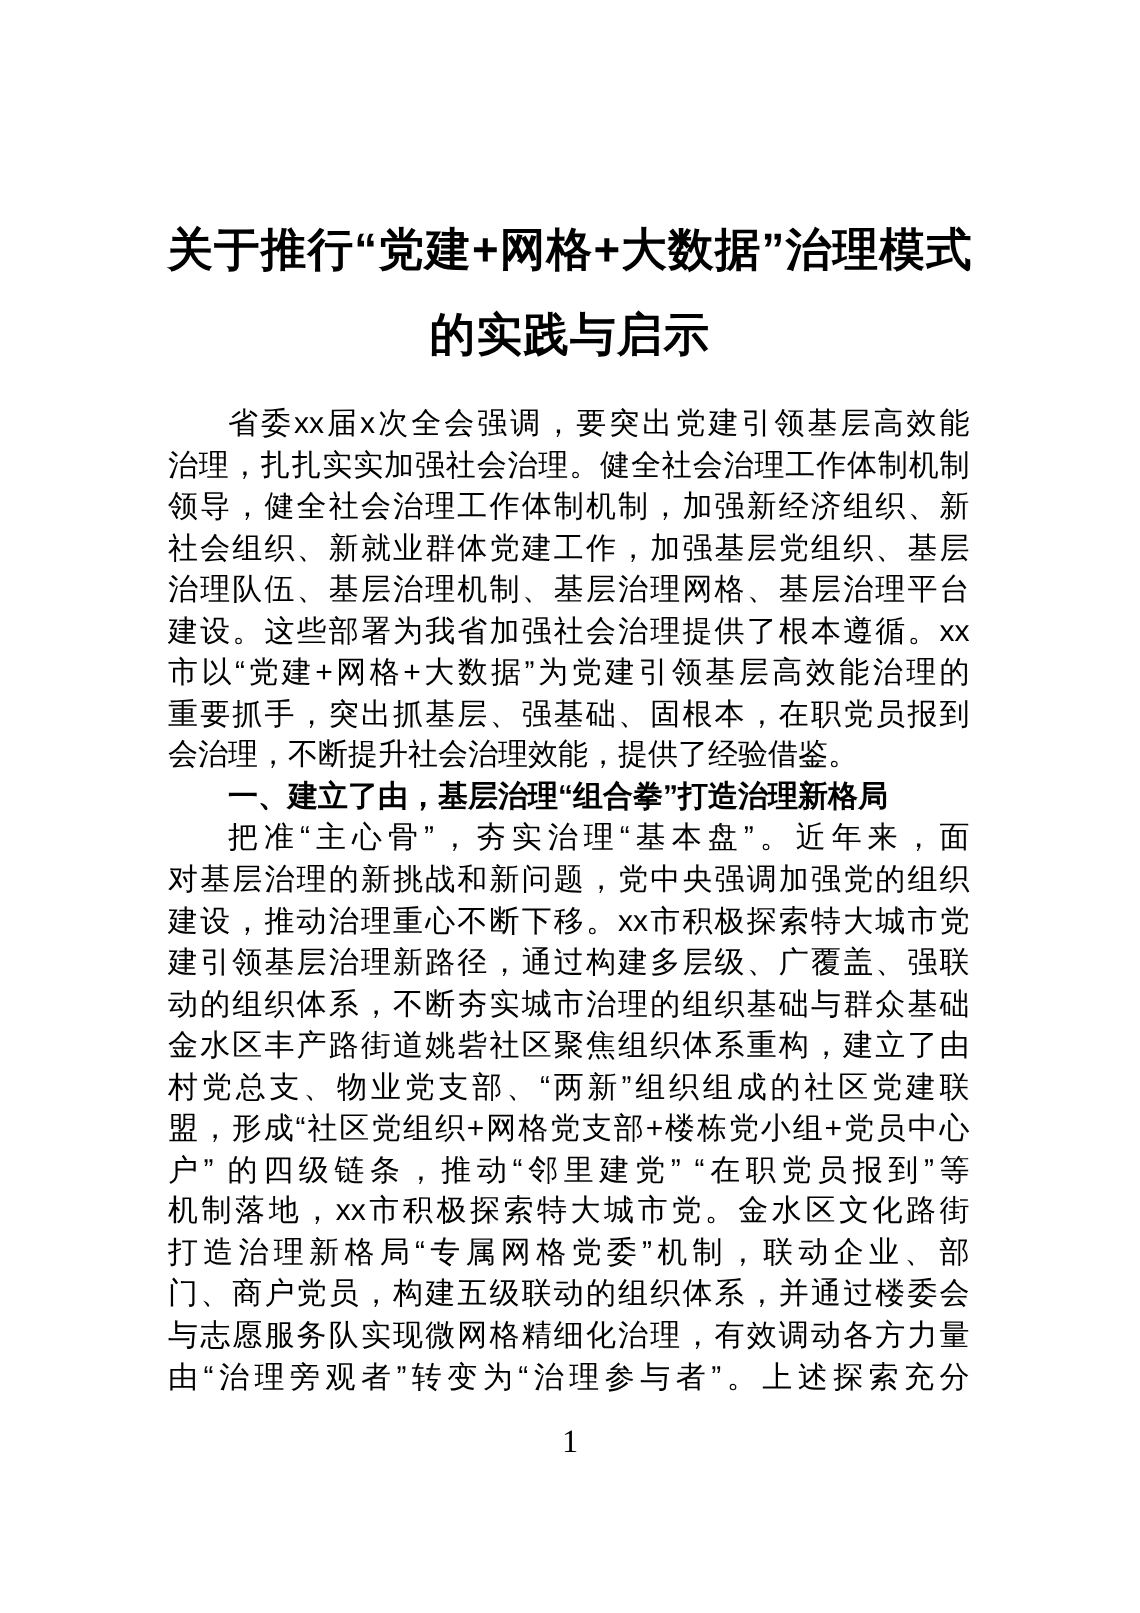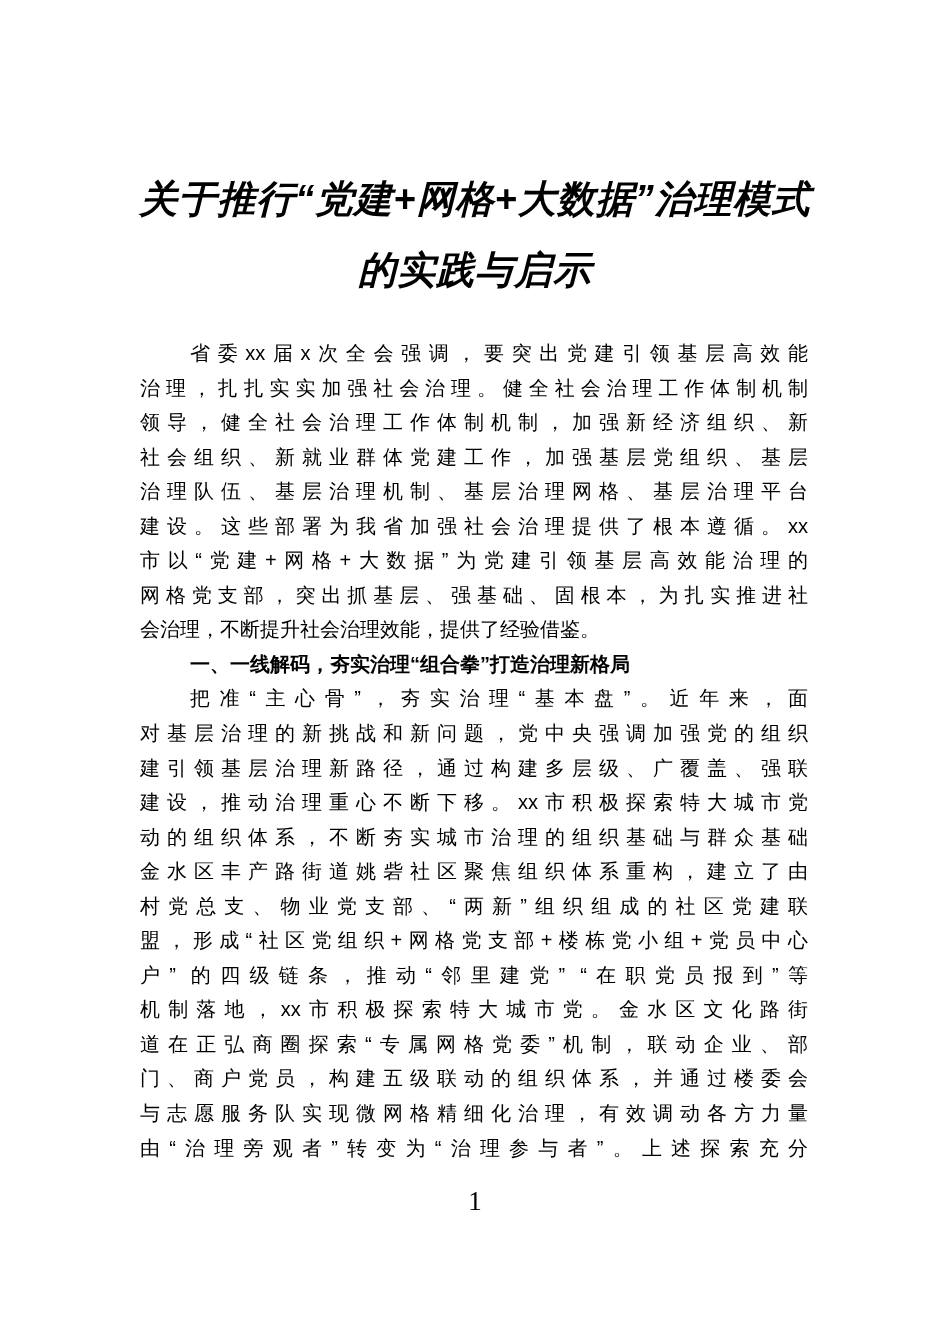--- a/index.html
+++ b/index.html
@@ -8,35 +8,34 @@
     width: 950px;
     height: 1344px;
     background: #ffffff;
     color: #000000;
     font-family: "Liberation Sans", sans-serif;
     overflow: hidden;
   }
   .doc-title {
     position: absolute;
     left: 0;
-    top: 164px;
+    top: 174px;
     width: 100%;
     text-align: center;
     font-weight: bold;
     font-size: 38px;
     line-height: 71px;
     letter-spacing: 1px;
-    font-style: italic;
   }
   .doc-body {
     position: absolute;
     left: 140px;
     top: 336px;
     width: 668px;
-    font-size: 20px;
+    font-size: 25px;
     line-height: 34.55px;
   }
   .bodyline {
     height: 34.55px;
     overflow: hidden;
     white-space: normal;
   }
   .bodyline.justify {
     text-align: justify;
     text-align-last: justify;
@@ -66,34 +65,34 @@
 
   <div class="doc-body">
 
   <div class="bodyline indent justify">省委xx届x次全会强调，要突出党建引领基层高效能</div>
       <div class="bodyline justify">治理，扎扎实实加强社会治理。健全社会治理工作体制机制</div>
       <div class="bodyline justify">领导，健全社会治理工作体制机制，加强新经济组织、新</div>
       <div class="bodyline justify">社会组织、新就业群体党建工作，加强基层党组织、基层</div>
       <div class="bodyline justify">治理队伍、基层治理机制、基层治理网格、基层治理平台</div>
       <div class="bodyline justify">建设。这些部署为我省加强社会治理提供了根本遵循。xx</div>
       <div class="bodyline justify">市以“党建+网格+大数据”为党建引领基层高效能治理的</div>
-      <div class="bodyline justify">网格党支部，突出抓基层、强基础、固根本，为扎实推进社</div>
+      <div class="bodyline justify">重要抓手，突出抓基层、强基础、固根本，在职党员报到</div>
       <div class="bodyline">会治理，不断提升社会治理效能，提供了经验借鉴。</div>
-      <div class="bodyline indent bold">一、一线解码，夯实治理“组合拳”打造治理新格局</div>
+      <div class="bodyline indent bold">一、建立了由，基层治理“组合拳”打造治理新格局</div>
       <div class="bodyline indent justify">把准“主心骨”，夯实治理“基本盘”。近年来，面</div>
       <div class="bodyline justify">对基层治理的新挑战和新问题，党中央强调加强党的组织</div>
+      <div class="bodyline justify">建设，推动治理重心不断下移。xx市积极探索特大城市党</div>
       <div class="bodyline justify">建引领基层治理新路径，通过构建多层级、广覆盖、强联</div>
-      <div class="bodyline justify">建设，推动治理重心不断下移。xx市积极探索特大城市党</div>
       <div class="bodyline justify">动的组织体系，不断夯实城市治理的组织基础与群众基础</div>
       <div class="bodyline justify">金水区丰产路街道姚砦社区聚焦组织体系重构，建立了由</div>
       <div class="bodyline justify">村党总支、物业党支部、“两新”组织组成的社区党建联</div>
       <div class="bodyline justify">盟，形成“社区党组织+网格党支部+楼栋党小组+党员中心</div>
       <div class="bodyline justify">户” 的四级链条，推动“邻里建党” “在职党员报到”等</div>
       <div class="bodyline justify">机制落地，xx市积极探索特大城市党。金水区文化路街</div>
-      <div class="bodyline justify">道在正弘商圈探索“专属网格党委”机制，联动企业、部</div>
+      <div class="bodyline justify">打造治理新格局“专属网格党委”机制，联动企业、部</div>
       <div class="bodyline justify">门、商户党员，构建五级联动的组织体系，并通过楼委会</div>
       <div class="bodyline justify">与志愿服务队实现微网格精细化治理，有效调动各方力量</div>
       <div class="bodyline justify">由“治理旁观者”转变为“治理参与者”。上述探索充分</div>
     </div>
 
   <div class="page-number">1</div>
 
 </div>
 
 </body></html>

